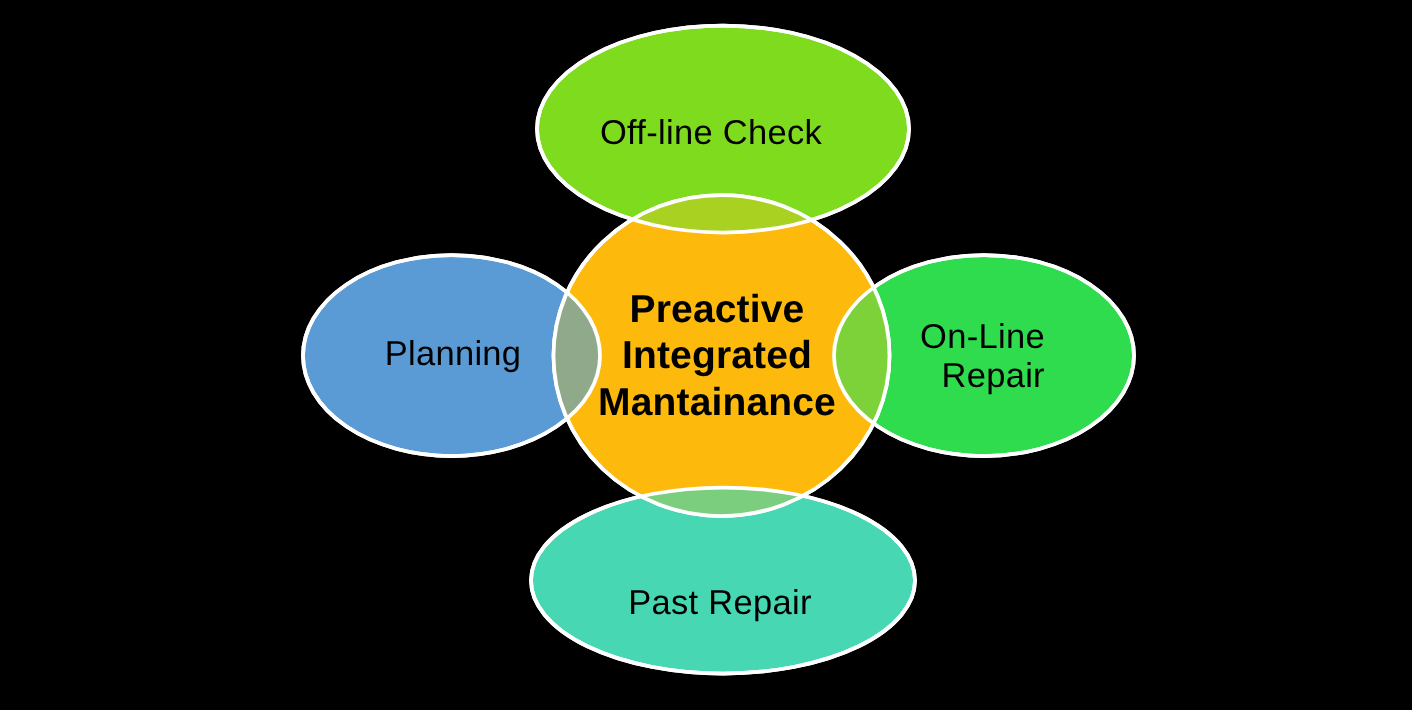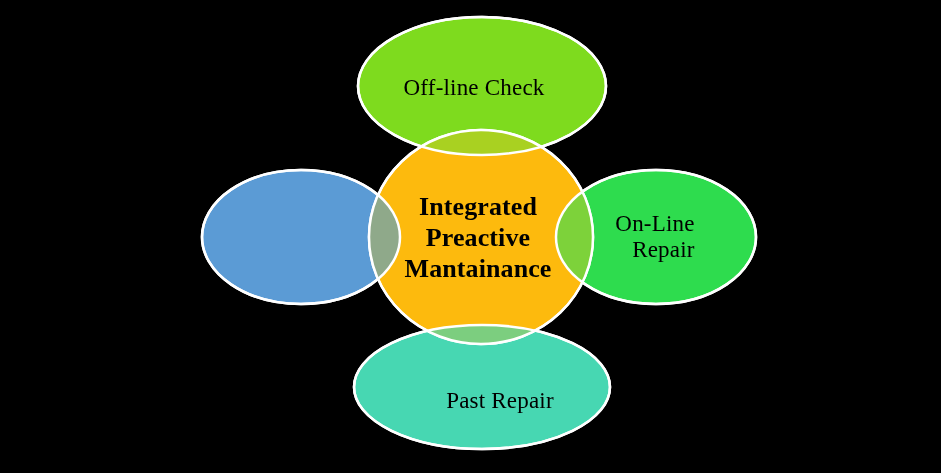--- a/index.html
+++ b/index.html
@@ -5,21 +5,21 @@
   html, body {
     margin: 0;
     padding: 0;
     background: #000000;
   }
   #stage {
     position: relative;
     width: 941px;
     height: 473px;
     overflow: hidden;
-    font-family: Liberation Serif, serif;
+    font-family: Liberation Sans, sans-serif;
   }
   #stage svg {
     position: absolute;
     left: 0;
     top: 0;
     display: block;
   }
   .label {
     position: absolute;
     transform: translate(-50%, -50%);
@@ -72,30 +72,31 @@
       <ellipse cx="482" cy="387" rx="128" ry="62"></ellipse>
       <ellipse cx="481" cy="237" rx="112" ry="107"></ellipse>
     </g>
   </svg>
 
   <div class="label" style="left:474px; top:88px;">
     <div>Off-line Check</div>
   </div>
 
   <div class="label" style="left:302px; top:235px;">
+    <div>Planning</div>
   </div>
 
   <div class="label" style="left:655px; top:237px;text-align:right;">
     <div>On-Line</div>
     <div>Repair</div>
   </div>
 
-  <div class="label" style="left:480px; top:401px;margin-left:20px;">
+  <div class="label" style="left:480px; top:401px;">
     <div>Past Repair</div>
   </div>
 
   <div class="label center-label" style="left:478px; top:237px;">
+    <div>Preactive</div>
     <div>Integrated</div>
-    <div>Preactive</div>
     <div>Mantainance</div>
   </div>
 
 </div>
 
 </body></html>

